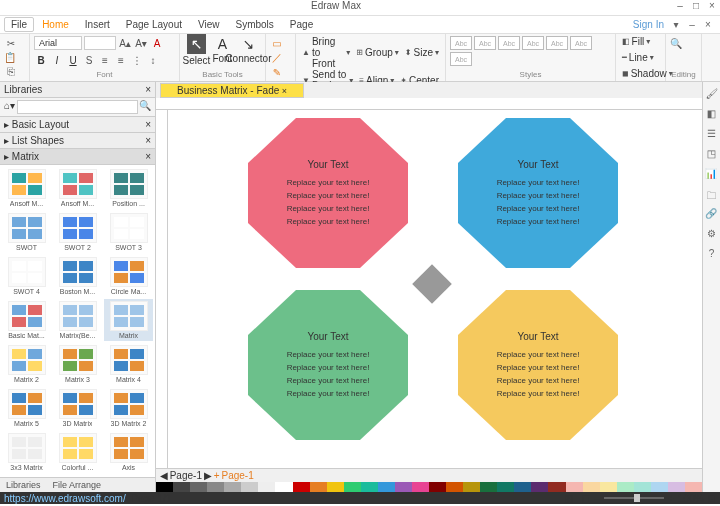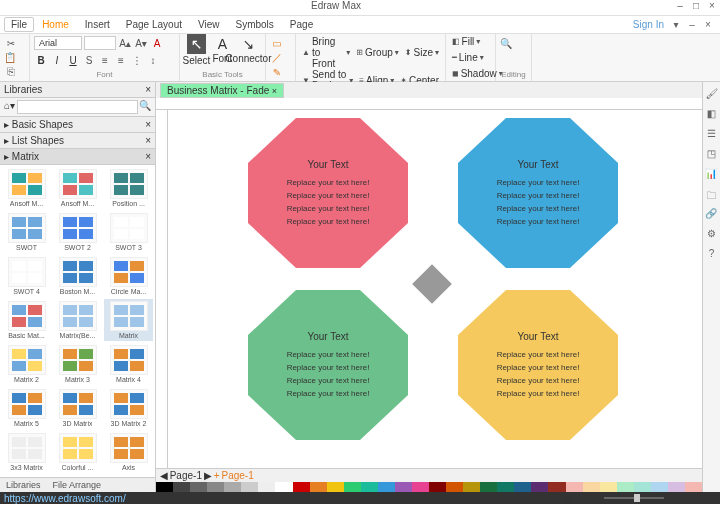--- a/index.html
+++ b/index.html
@@ -34,21 +34,21 @@
 .sb-section{background:#eee;padding:2px 4px;font-size:9px;border-bottom:1px solid #ccc;display:flex;justify-content:space-between}
 .sb-shapes{flex:1;overflow:hidden;background:#fff;padding:2px;display:grid;grid-template-columns:repeat(3,1fr);gap:2px;align-content:start}
 .shape-cell{display:flex;flex-direction:column;align-items:center;padding:2px;cursor:pointer}
 .shape-cell.selected{background:#d8e4f0}
 .shape-thumb{width:38px;height:30px;background:#fafafa;border:1px solid #eee;display:flex;align-items:center;justify-content:center}
 .shape-cell .sl{font-size:7px;color:#555;margin-top:1px;white-space:nowrap;overflow:hidden;max-width:42px}
 .sb-tabs{display:flex;border-top:1px solid #ccc;background:#eee}
 .sb-tabs .t{padding:2px 6px;font-size:9px;color:#555}
 .canvas-area{flex:1;display:flex;flex-direction:column;background:#e8e8e8;position:relative}
 .doc-tab{height:16px;background:#f0f0f0;display:flex;align-items:center;padding:0 4px}
-.doc-tab .dt{background:#86efac;border:1px solid #ccc;padding:1px 6px;font-size:9px}
+.doc-tab .dt{background:#fde047;border:1px solid #ccc;padding:1px 16px;font-size:9px}
 .ruler-h{height:12px;background:#fff;border-bottom:1px solid #ccc}
 .canvas-wrap{flex:1;display:flex}
 .ruler-v{width:12px;background:#fff;border-right:1px solid #ccc}
 .canvas{flex:1;background:#fff;position:relative;overflow:hidden}
 .octagon{position:absolute;width:160px;height:150px;display:flex;flex-direction:column;align-items:center;justify-content:center;color:#fff;clip-path:polygon(30% 0,70% 0,100% 30%,100% 70%,70% 100%,30% 100%,0 70%,0 30%)}
 .octagon .h{font-size:10px;margin-bottom:6px}
 .octagon .l{font-size:8px;margin:2px 0}
 .diamond{position:absolute;width:28px;height:28px;background:#999;transform:rotate(45deg)}
 .page-bar{height:14px;background:#f0f0f0;border-top:1px solid #ccc;display:flex;align-items:center;padding:0 4px;gap:2px;font-size:8px}
 .swatch-bar{height:10px;display:flex}
@@ -157,20 +157,32 @@
       <span class="arr-item">≡ <span>Align</span> ▾</span>
       <span class="arr-item">✦ <span>Center</span></span>
     </div>
     <div class="rrow">
       <span class="arr-item">⟳ <span>Rotate &amp; Flip</span> ▾</span>
       <span class="arr-item">⊟ <span>Distribute</span> ▾</span>
       <span class="arr-item">🔒 <span>Protect</span> ▾</span>
     </div>
     <div class="label">Arrange</div>
   </div>
+  <div class="rgroup" style="width:170px">
+    <div class="rrow" style="flex-wrap:wrap;gap:2px" id="style-gallery">
+        <div class="style-box">Abc</div>
+        <div class="style-box">Abc</div>
+        <div class="style-box">Abc</div>
+        <div class="style-box">Abc</div>
+        <div class="style-box">Abc</div>
+        <div class="style-box">Abc</div>
+        <div class="style-box">Abc</div>
+      </div>
+    <div class="label">Styles</div>
+  </div>
   <div class="rgroup" style="width:50px">
     <span class="arr-item">◧ <span>Fill</span> ▾</span>
     <span class="arr-item">━ <span>Line</span> ▾</span>
     <span class="arr-item">◼ <span>Shadow</span> ▾</span>
   </div>
   <div class="rgroup" style="width:36px">
     <span class="ricon">🔍</span>
     <div class="label">Editing</div>
   </div>
 </div>
@@ -181,21 +193,21 @@
         <span>Libraries</span>
         <span>×</span>
       </div>
     <div class="sb-search">
       <span class="si">⌂▾</span>
       <input style="">
       <span class="si">🔍</span>
     </div>
     <div id="sb-sections">
         <div class="sb-section">
-          <span>▸ Basic Shapes</span>
+          <span>▸ Basic Layout</span>
           <span>×</span>
         </div>
         <div class="sb-section">
           <span>▸ List Shapes</span>
           <span>×</span>
         </div>
         <div class="sb-section" style="background: rgb(221, 221, 221);">
           <span>▸ Matrix</span>
           <span>×</span>
         </div>

